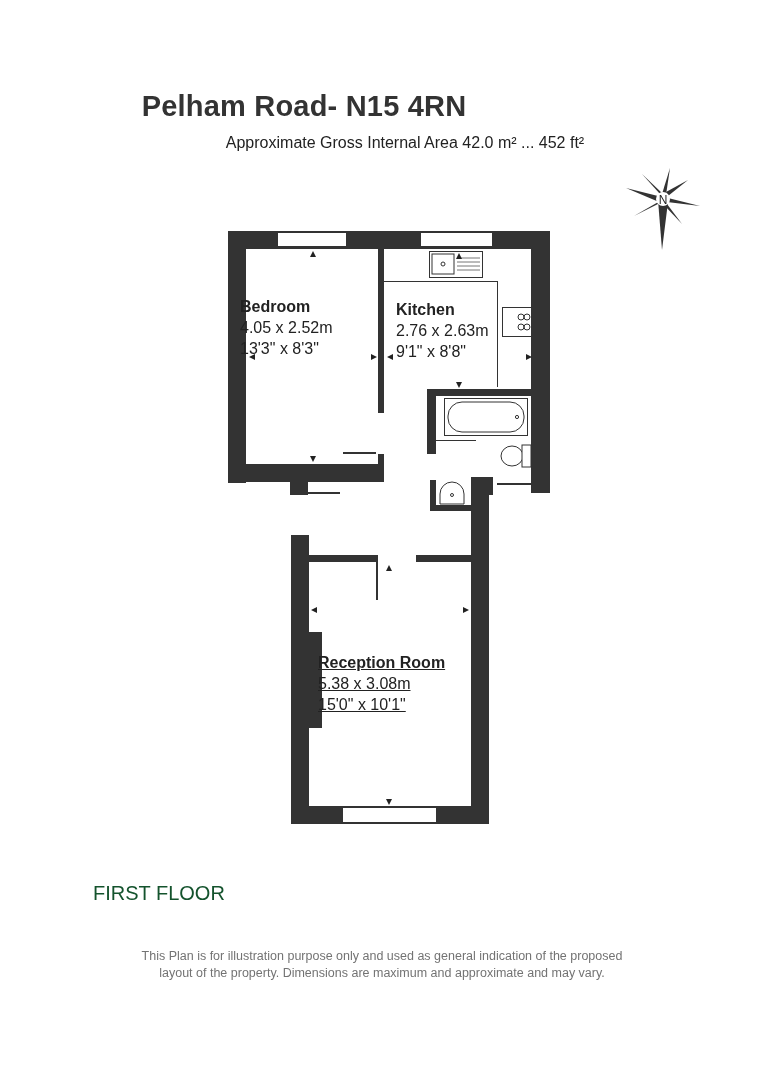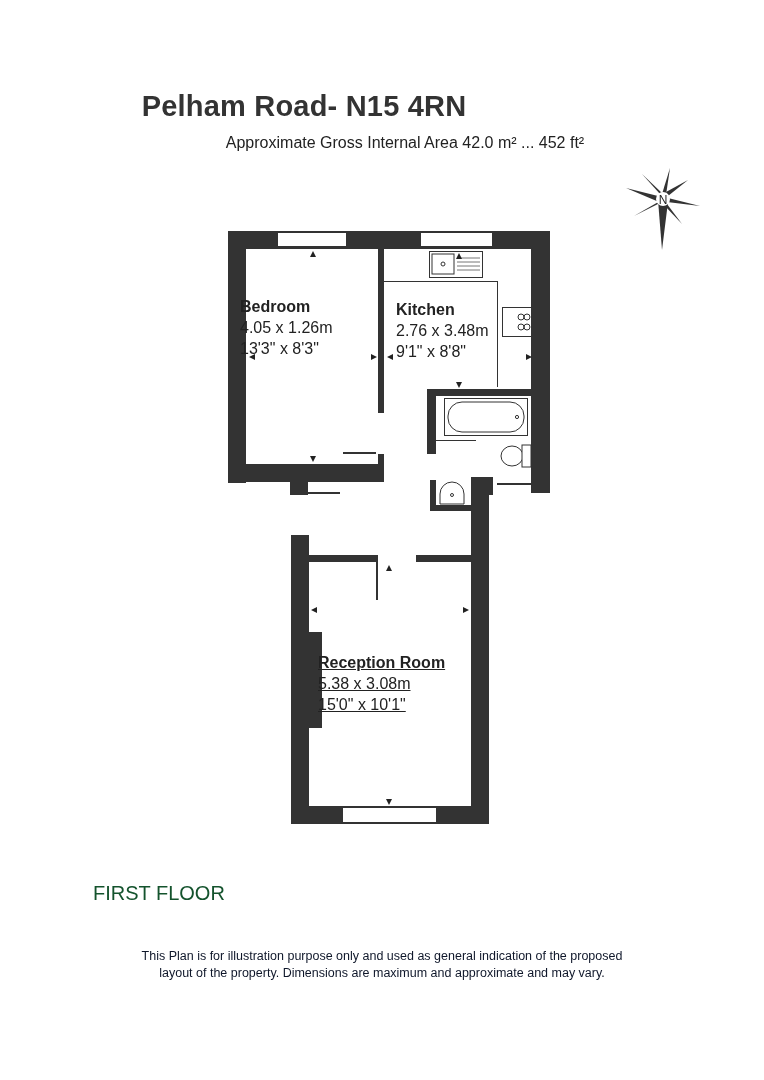--- a/index.html
+++ b/index.html
@@ -6,21 +6,21 @@
   body{width:764px;height:1080px;position:relative;overflow:hidden;font-family:"Liberation Sans",sans-serif;color:#222;}
   .abs{position:absolute;}
   .title{left:0;width:608px;top:90px;text-align:center;font-weight:bold;font-size:29px;color:#333;letter-spacing:0.2px;}
   .subtitle{left:0;width:810px;top:134px;text-align:center;font-size:16px;color:#222;}
   .wall{position:absolute;background:#333;}
   .win{position:absolute;background:#fff;border:1px solid #333;box-sizing:border-box;}
   .thin{position:absolute;background:#333;}
   .room-label{position:absolute;font-size:16px;color:#222;line-height:21px;}
   .room-label .rn{font-weight:bold;}
   .floor{left:93px;top:882px;font-size:20px;color:#14532d;}
-  .disclaimer{left:0;width:764px;top:948px;text-align:center;font-size:12.5px;color:#0f172a;line-height:17px;}
+  .disclaimer{left:0;width:764px;top:948px;text-align:center;font-size:12.5px;color:#737373;line-height:17px;}
   .tri{position:absolute;width:0;height:0;}
   .tu{border-left:3px solid transparent;border-right:3px solid transparent;border-bottom:6px solid #222;}
   .td{border-left:3px solid transparent;border-right:3px solid transparent;border-top:6px solid #222;}
   .tl{border-top:3px solid transparent;border-bottom:3px solid transparent;border-right:6px solid #222;}
   .tr{border-top:3px solid transparent;border-bottom:3px solid transparent;border-left:6px solid #222;}
 </style>
 </head>
 <body>
 
 <div class="abs title">Pelham Road- N15 4RN</div>
@@ -136,26 +136,26 @@
 <div class="tri td" style="left:456px;top:382px;"></div>
 <div class="tri tl" style="left:387px;top:354px;"></div>
 <div class="tri tr" style="left:526px;top:354px;"></div>
 <div class="tri tu" style="left:386px;top:565px;"></div>
 <div class="tri td" style="left:386px;top:799px;"></div>
 <div class="tri tl" style="left:311px;top:607px;"></div>
 <div class="tri tr" style="left:463px;top:607px;"></div>
 
 <div class="room-label" style="left:240px;top:296px;width:145px;">
   <div class="rn">Bedroom</div>
-  <div>4.05 x 1.26m</div>
+  <div>4.05 x 2.52m</div>
   <div>13'3" x 8'3"</div>
 </div>
 <div class="room-label" style="left:396px;top:299px;width:130px;">
   <div class="rn">Kitchen</div>
-  <div>2.76 x 3.48m</div>
+  <div>2.76 x 2.63m</div>
   <div>9'1" x 8'8"</div>
 </div>
 <div class="room-label" style="left:318px;top:652px;width:150px;text-decoration:underline;">
   <div class="rn">Reception Room</div>
   <div>5.38 x 3.08m</div>
   <div>15'0" x 10'1"</div>
 </div>
 
 <div class="abs floor">FIRST FLOOR</div>
 <div class="abs disclaimer">

